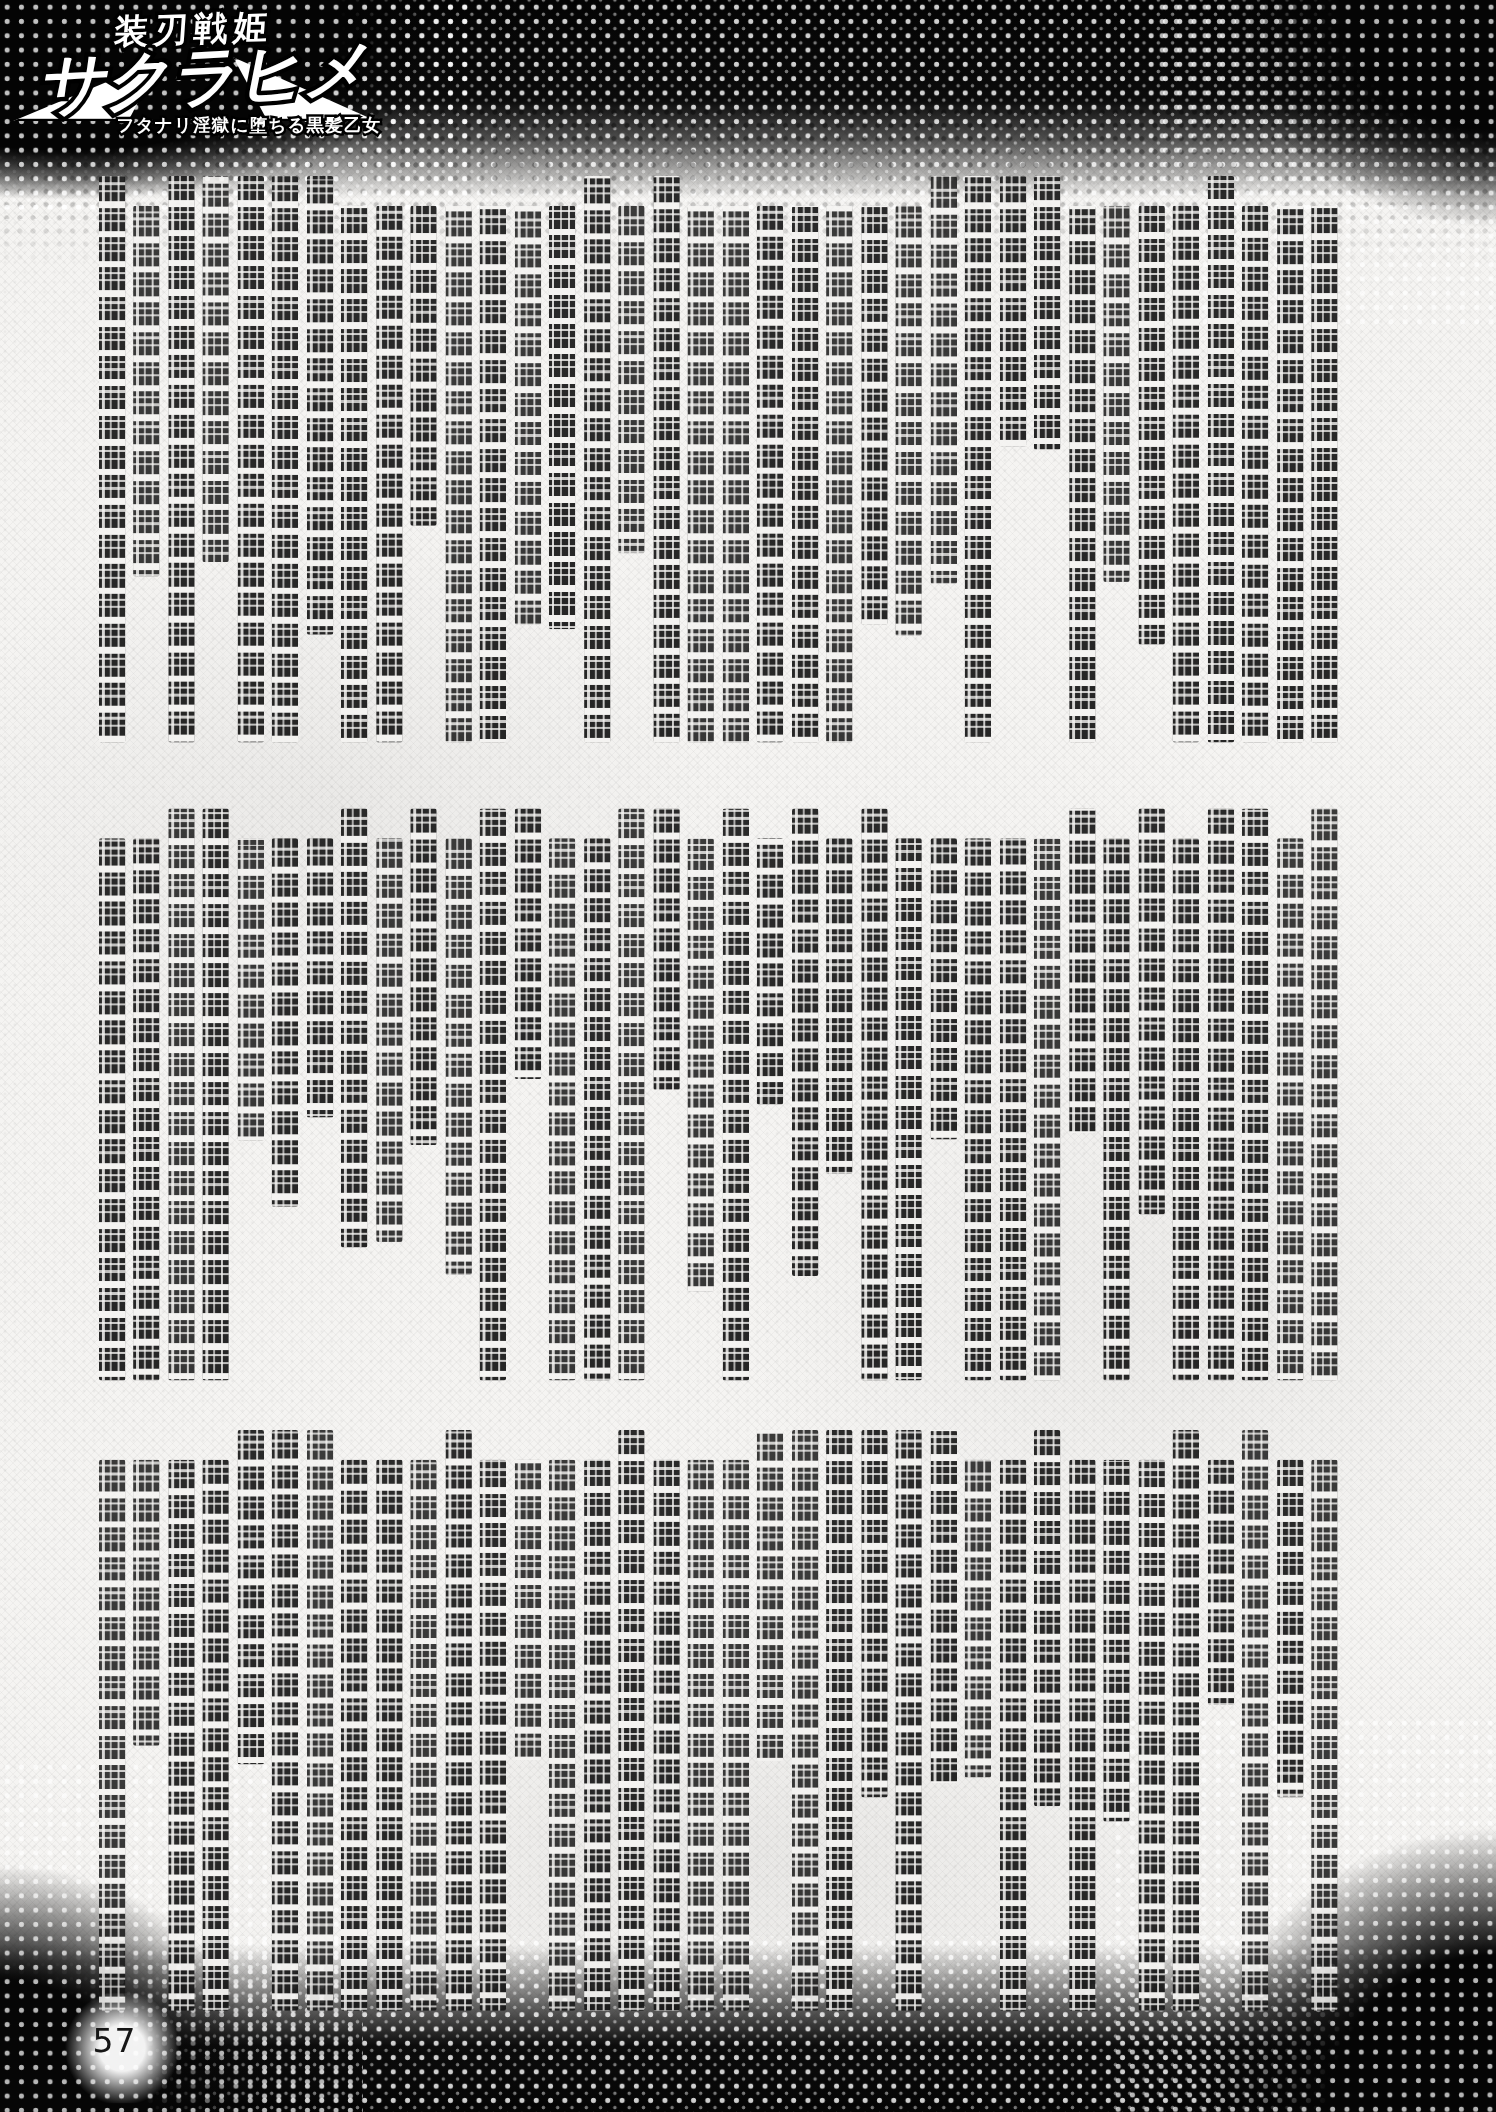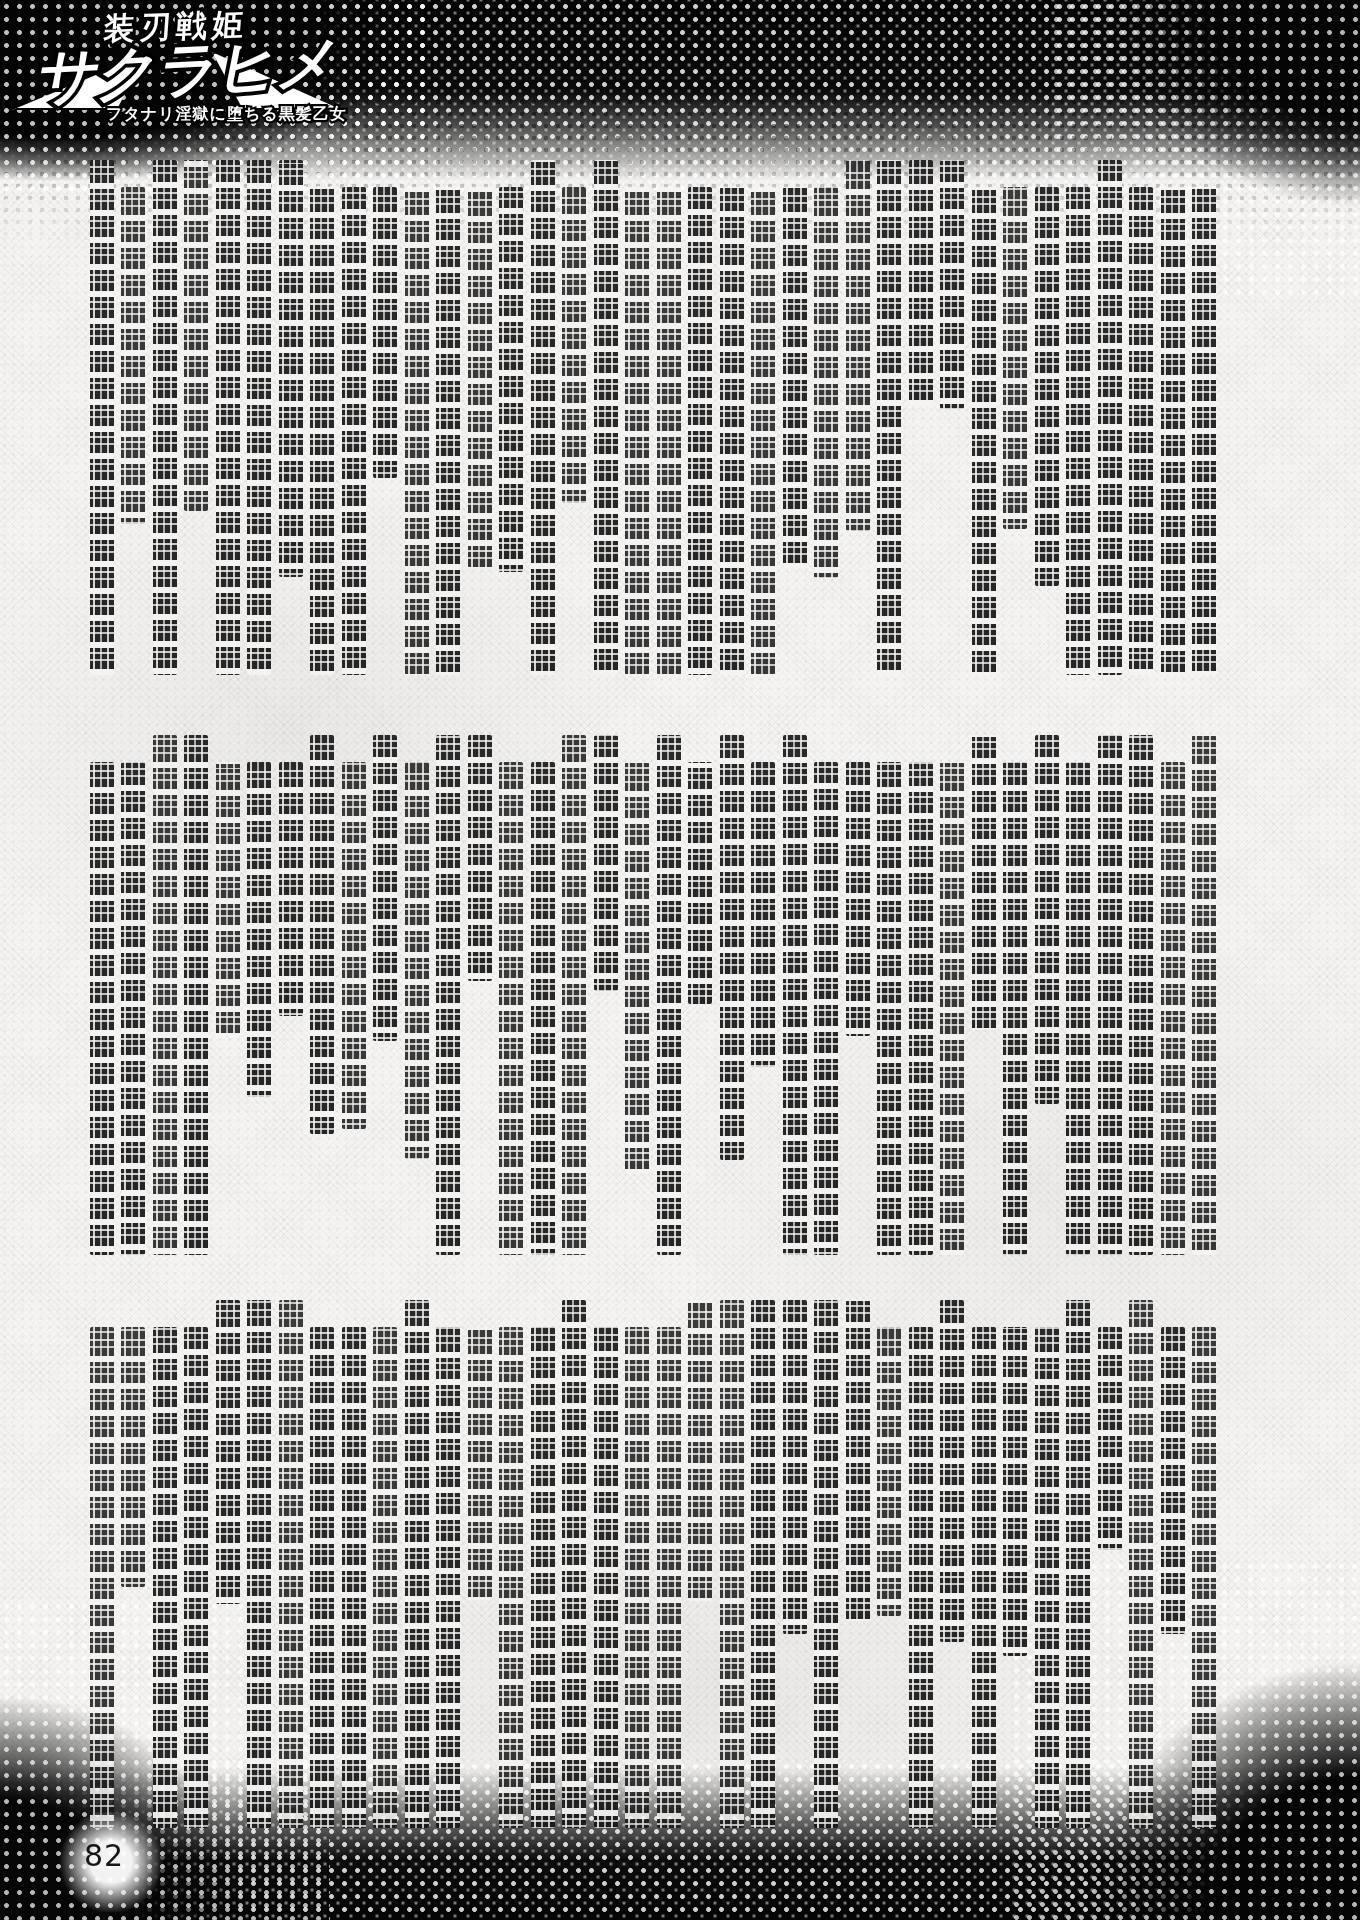--- a/index.html
+++ b/index.html
@@ -473,14 +473,14 @@
       </div>
       <div class="col" style="left: 121px; top: 1327px; height: 260px;">
         <div class="ink" style="background-position: 0px 14px, 0px 8px, 0px 0px; opacity: 0.85;"></div>
       </div>
       <div class="col" style="left: 89.5px; top: 1327px; height: 501px;">
         <div class="ink" style="background-position: 0px 14px, 0px 8px, 0px 0px; opacity: 0.85;"></div>
       </div>
     </div>
 
   <div class="num-glow"></div>
-  <div class="page-number">82</div>
+  <div class="page-number">57</div>
 </div>
 
 </body></html>

